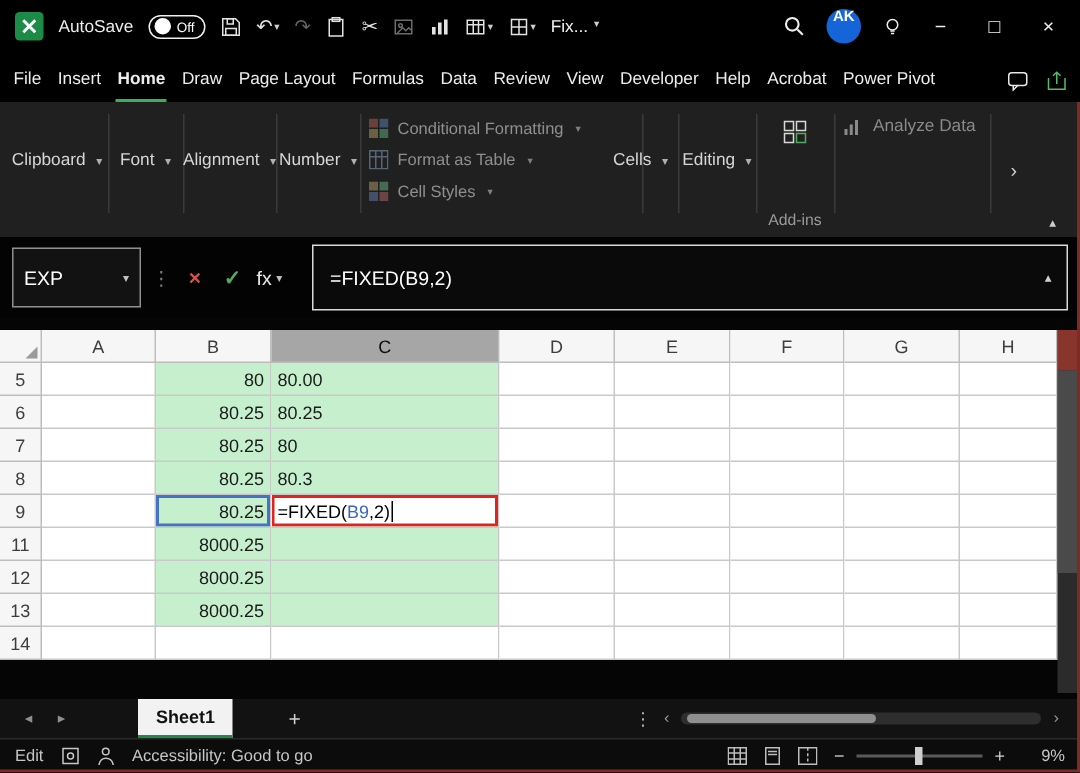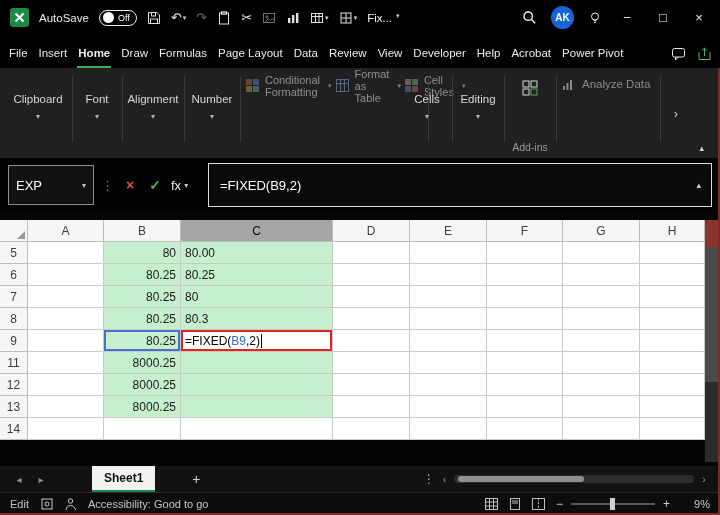--- a/index.html
+++ b/index.html
@@ -14,35 +14,35 @@
 .excel-logo{width:19px;height:19px;border-radius:3px;background:#1d8a48;display:flex;align-items:center;justify-content:center;flex:0 0 auto}
 .autosave-label{font-size:11.5px;white-space:nowrap}
 .toggle{width:38px;height:16px;border:1px solid #f0f0f0;border-radius:9px;display:flex;align-items:center;padding:0 3px;gap:4px;flex:0 0 auto}
 .knob{width:11px;height:11px;border-radius:50%;background:#fff}
 .toggle-state{font-size:9px;color:#fff}
 .tbicon{position:relative;height:18px;display:flex;align-items:center;justify-content:center;color:#e6e6e6;font-size:13px;flex:0 0 auto;gap:1px}
 .tbicon.dim{color:#8f8f8f;opacity:.7}
 .dd-glyph{font-size:7px;color:#cfcfcf}
 .quick-dd{display:flex;gap:4px;font-size:11.5px;color:#f2f2f2;white-space:nowrap}
 .tb-right{margin-left:auto;display:flex;align-items:center;gap:14px}
-.avatar{width:23px;height:23px;border-radius:50%;background:#1565d8;color:#fff;font-size:10px;font-weight:700;display:flex;align-items:center;justify-content:center}
+.avatar{width:23px;height:23px;border-radius:50%;background:#1565d8;color:#fff;font-size:10px;font-weight:700;display:flex;align-items:flex-start;justify-content:center}
 .winbtn{width:22px;text-align:center;font-size:13px;color:#f0f0f0}
 
 
 .menubar{position:absolute;top:35px;left:0;width:720px;height:33px;background:#000;display:flex;align-items:flex-end;padding:0 8px;gap:9px;font-size:11.5px;color:#ededed}
 .menu-item{padding:9px 1px 9px;white-space:nowrap}
 .menu-item.active{font-weight:700;border-bottom:2px solid #3fae58;padding-bottom:7px}
 .menu-right{margin-left:auto;display:flex;align-items:center;gap:11px;padding-bottom:7px}
 
 
 .ribbon{position:absolute;top:68px;left:0;width:720px;height:90px;background:#202020}
-.rgroup{position:absolute;top:8px;height:62px;display:flex;flex-direction:column;align-items:center;justify-content:center;gap:7px;color:#d6d6d6;font-size:11.5px}
+.rgroup{position:absolute;top:8px;height:62px;display:flex;flex-direction:row;align-items:center;justify-content:center;gap:7px;color:#d6d6d6;font-size:11.5px}
 .rg-chev{font-size:8px;color:#b0b0b0}
 .rdiv{position:absolute;top:8px;height:66px;width:1px;background:#3a3a3a}
-.styles-stack{position:absolute;left:246px;top:9px;width:172px;display:flex;gap:4px}
+.styles-stack{position:absolute;left:246px;top:9px;width:172px;display:flex;flex-direction:column;gap:4px}
 .styles-item{display:flex;align-items:center;gap:6px;font-size:11px;color:#8f8f8f;height:17px}
 .si-chev{font-size:7px;color:#7f7f7f;margin-left:2px}
 .group-label{position:absolute;bottom:5px;font-size:10.5px;color:#9b9b9b;text-align:center}
 .addins-btn{position:absolute;left:508px;top:12px;width:44px;display:flex;justify-content:center}
 .analyze-btn{position:absolute;left:562px;top:10px;display:flex;align-items:flex-start;gap:6px;font-size:11.5px;color:#8a8a8a}
 .ribbon-more{position:absolute;right:42px;top:38px;color:#cfcfcf;font-size:13px}
 .ribbon-collapse{position:absolute;right:16px;bottom:5px;color:#cfcfcf;font-size:9px}
 
 
 .fbar{position:absolute;top:158px;left:0;width:720px;height:54px;background:#030303;display:flex;align-items:center;padding:0 8px;gap:7px}
@@ -188,22 +188,22 @@
       <div class="winbtn"><span>□</span></div>
       <div class="winbtn"><span>×</span></div>
     </div>
   </div>
 
   <div class="menubar">
     <span class="menu-item">File</span>
     <span class="menu-item">Insert</span>
     <span class="menu-item active">Home</span>
     <span class="menu-item">Draw</span>
+    <span class="menu-item">Page Layout</span>
     <span class="menu-item">Formulas</span>
-    <span class="menu-item">Page Layout</span>
     <span class="menu-item">Data</span>
     <span class="menu-item">Review</span>
     <span class="menu-item">View</span>
     <span class="menu-item">Developer</span>
     <span class="menu-item">Help</span>
     <span class="menu-item">Acrobat</span>
     <span class="menu-item">Power Pivot</span>
     <div class="menu-right">
       <div>
         <svg width="15" height="14" viewBox="0 0 15 14" fill="none" stroke="#e8e8e8">

